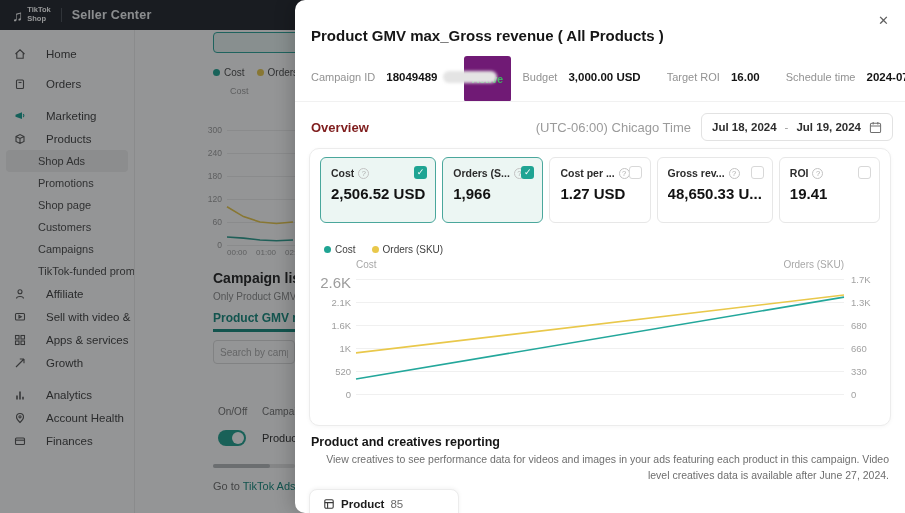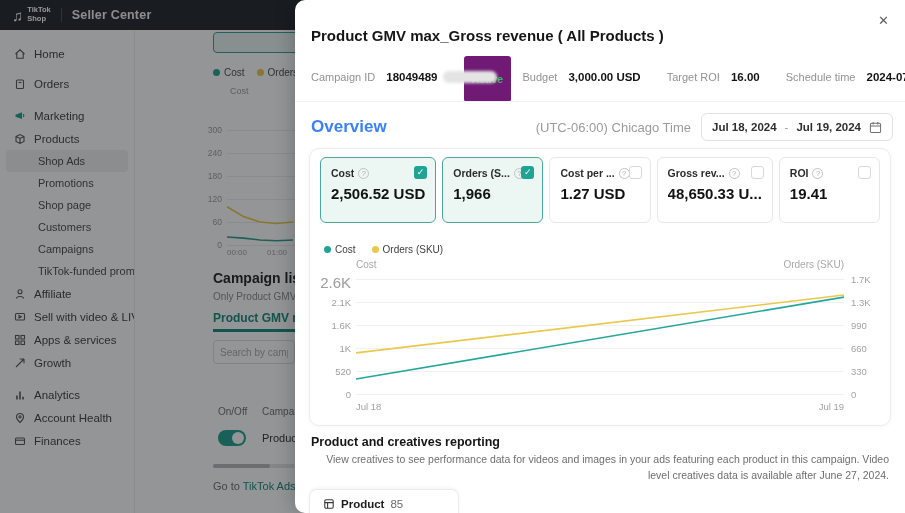--- a/index.html
+++ b/index.html
@@ -9,41 +9,41 @@
   
   .topbar{position:absolute;left:0;top:0;width:100%;height:30px;background:#20242b;display:flex;align-items:center;padding:0 12px;gap:10px;}
   .logo{display:flex;align-items:center;gap:4px;}
   .note{color:#fff;font-size:15px;line-height:1;}
   .logo-txt{display:flex;flex-direction:column;color:#fff;font-size:7.5px;font-weight:bold;line-height:1.15;}
   .tb-sep{width:1px;height:14px;background:#4a4f57;}
   .tb-title{color:#eef0f2;font-size:12.5px;font-weight:600;letter-spacing:.2px;}
 
   
   .sidebar{position:absolute;left:0;top:30px;width:135px;bottom:0;background:#fff;border-right:1px solid #ededed;padding-top:12px;}
-  .snav{display:flex;align-items:center;gap:8px;height:23px;padding:0 13px;font-size:11.5px;color:#3e3e3e;white-space:nowrap;overflow:hidden;cursor:pointer;}
+  .snav{display:flex;align-items:center;gap:20px;height:23px;padding:0 13px;font-size:11.5px;color:#3e3e3e;white-space:nowrap;overflow:hidden;cursor:pointer;}
   .snav .ic{width:13px;height:13px;flex:0 0 13px;display:flex;align-items:center;justify-content:center;}
   .snav .ic svg{stroke:#555;fill:none;stroke-width:1.1;}
   .snav.teal-ic .ic svg{stroke:#17a092;}
   .snav.sub{padding-left:38px;height:22px;font-size:11px;color:#4a4a4a;}
   .snav.sel{background:#f0f0f0;border-radius:4px;margin:0 6px;padding-left:32px;}
   .gap1{margin-top:9px;} .gap2{margin-top:7px;}
 
   
   .content{position:absolute;left:135px;top:30px;width:160px;bottom:0;background:#fff;overflow:hidden;}
   .stub-card{position:absolute;left:78px;top:2px;width:90px;height:21px;background:#e9f4f2;border:1.5px solid #2aa59a;border-radius:4px;}
   .bg-legend{position:absolute;left:78px;top:37px;display:flex;gap:12px;align-items:center;font-size:10px;color:#4c4c4c;white-space:nowrap;}
   .dot{width:7px;height:7px;border-radius:50%;display:inline-block;margin-right:4px;}
   .dot.teal{background:#1fa493;} .dot.yellow{background:#e9c84b;}
   .bg-axis-title{position:absolute;left:95px;top:56px;font-size:9px;color:#9d9d9d;}
   .bg-grid{position:absolute;left:68px;top:100px;width:92px;height:115px;}
   .grow{position:absolute;left:24px;right:0;height:1px;background:#ededed;}
   .grow .tickL{position:absolute;right:100%;margin-right:5px;top:-5px;font-size:8.5px;color:#9d9d9d;}
   .grow .tickR{position:absolute;left:100%;margin-left:7px;top:-5px;font-size:9.5px;color:#a2a2a2;}
   #bg-chart{position:absolute;left:24px;top:0;width:66px;height:115px;overflow:visible;}
-  .bg-xlabels{position:absolute;left:92px;top:218px;display:flex;gap:20px;font-size:8px;color:#9d9d9d;white-space:nowrap;}
+  .bg-xlabels{position:absolute;left:92px;top:218px;display:flex;gap:9px;font-size:8px;color:#9d9d9d;white-space:nowrap;}
   .bg-h1{position:absolute;left:78px;top:240px;font-size:14px;font-weight:bold;color:#222;white-space:nowrap;}
   .bg-sub{position:absolute;left:78px;top:261px;font-size:10px;color:#8a8a8a;white-space:nowrap;}
   .bg-tab{position:absolute;left:78px;top:281px;font-size:12px;font-weight:bold;color:#14897d;white-space:nowrap;}
   .bg-tabline{position:absolute;left:78px;top:299px;width:82px;height:3px;background:#14897d;}
   .bg-search{position:absolute;left:78px;top:310px;width:82px;height:24px;border:1px solid #dcdcdc;border-radius:4px;font-size:10px;color:#9f9f9f;padding:0 6px;background:#fff;}
   .bg-search::placeholder{color:#aaa;}
   .bg-col1{position:absolute;left:83px;top:376px;font-size:10px;color:#6f6f6f;}
   .bg-col2{position:absolute;left:127px;top:376px;font-size:10px;color:#6f6f6f;white-space:nowrap;}
   .toggle{position:absolute;left:83px;top:400px;width:28px;height:16px;border-radius:9px;background:#1fa08f;cursor:pointer;}
   .toggle .knob{position:absolute;right:2px;top:2px;width:12px;height:12px;border-radius:50%;background:#fff;}
@@ -59,21 +59,21 @@
   .close{position:absolute;top:14px;right:16px;font-size:13px;color:#5f5f5f;cursor:pointer;line-height:1;}
   .d-title-row{position:absolute;left:16px;top:27px;display:flex;align-items:center;gap:12px;flex-direction:column;}
   .d-title{font-size:15px;font-weight:bold;color:#161616;white-space:nowrap;}
   .badge{font-size:10.5px;font-weight:600;color:#3cb95f;background:#701a75;padding:17px 8px;border-radius:3px;}
   .d-details{position:absolute;left:16px;top:71px;display:flex;align-items:center;gap:26px;font-size:11px;white-space:nowrap;}
   .d-details .lbl{color:#929292;margin-right:8px;}
   .d-details .val{color:#141414;font-weight:bold;font-size:11.5px;}
   .blur-pill{display:inline-block;width:54px;height:12px;background:#e4e4e4;border-radius:7px;filter:blur(1.5px);margin-left:2px;vertical-align:-2px;}
   .d-divider{position:absolute;left:0;right:0;top:101px;height:1px;background:#f1f1f1;}
   .ov-head{position:absolute;left:16px;right:12px;top:112px;height:30px;display:flex;align-items:center;}
-  .ov-title{font-size:17px;font-weight:bold;color:#3b82f6;}
+  .ov-title{font-size:13px;font-weight:bold;color:#7f1d1d;}
   .ov-right{margin-left:auto;display:flex;align-items:center;gap:10px;}
   .tz{font-size:13px;color:#9b9b9b;white-space:nowrap;}
   .datebox{display:flex;align-items:center;gap:8px;height:28px;border:1px solid #e2e2e2;border-radius:6px;padding:0 10px;font-size:11.5px;font-weight:600;color:#2e2e2e;background:#fff;cursor:pointer;white-space:nowrap;}
   .datebox .sep{color:#9a9a9a;font-weight:400;}
   .cal-ic svg{stroke:#6e6e6e;fill:none;stroke-width:1.1;display:block;}
 
   .panel{position:absolute;left:14px;right:14px;top:148px;height:278px;border:1px solid #ececec;border-radius:10px;background:#fff;box-shadow:0 1px 4px rgba(0,0,0,.04);}
   .cards{position:absolute;left:10px;right:10px;top:8px;display:flex;gap:6px;}
   .mcard{flex:1;height:66px;border:1px solid #e7e7e7;border-radius:6px;background:#fff;padding:9px 10px 0 10px;position:relative;cursor:pointer;}
   .mcard.sel{background:#ecf6f3;border-color:#4aa79c;}
@@ -403,44 +403,40 @@
         <div class="grow" style="top:0">
             <span class="tickL" style="font-size:15px">2.6K</span>
             <span class="tickR">1.7K</span>
           </div>
         <div class="grow" style="top:23px">
             <span class="tickL" style="font-size:9.5px">2.1K</span>
             <span class="tickR">1.3K</span>
           </div>
         <div class="grow" style="top:46px">
             <span class="tickL" style="font-size:9.5px">1.6K</span>
-            <span class="tickR">990</span>
+            <span class="tickR">680</span>
           </div>
         <div class="grow" style="top:69px">
             <span class="tickL" style="font-size:9.5px">1K</span>
             <span class="tickR">660</span>
           </div>
         <div class="grow" style="top:92px">
             <span class="tickL" style="font-size:9.5px">520</span>
             <span class="tickR">330</span>
           </div>
         <div class="grow" style="top:115px">
             <span class="tickL" style="font-size:9.5px">0</span>
             <span class="tickR">0</span>
           </div>
         <svg id="drawer-chart" preserveAspectRatio="none" viewBox="0 0 490 115">
             <polyline points="0,100.0 490,18.1" fill="none" stroke="#23a79b" stroke-width="1.6"></polyline>
             <polyline points="0,73.9 490,16.0" fill="none" stroke="#e9c84b" stroke-width="1.6"></polyline>
           </svg>
       </div>
 
-      <div class="xlabels">
-        <span>Jul 18</span>
-        <span>Jul 19</span>
-      </div>
     </div>
 
     <div class="rep-title">Product and creatives reporting</div>
     <div class="rep-desc">View creatives to see performance data for videos and images in your ads featuring each product in this campaign. Video level creatives data is available after June 27, 2024.</div>
 
     <div class="prod-tab">
       <svg width="12" height="12" viewBox="0 0 12 12">
           <rect x="1.8" y="1.8" width="8.4" height="8.4" rx="1.2"></rect>
           <path d="M1.8 4.6 H10.2 M4.6 4.6 V10.2"></path>
         </svg>

